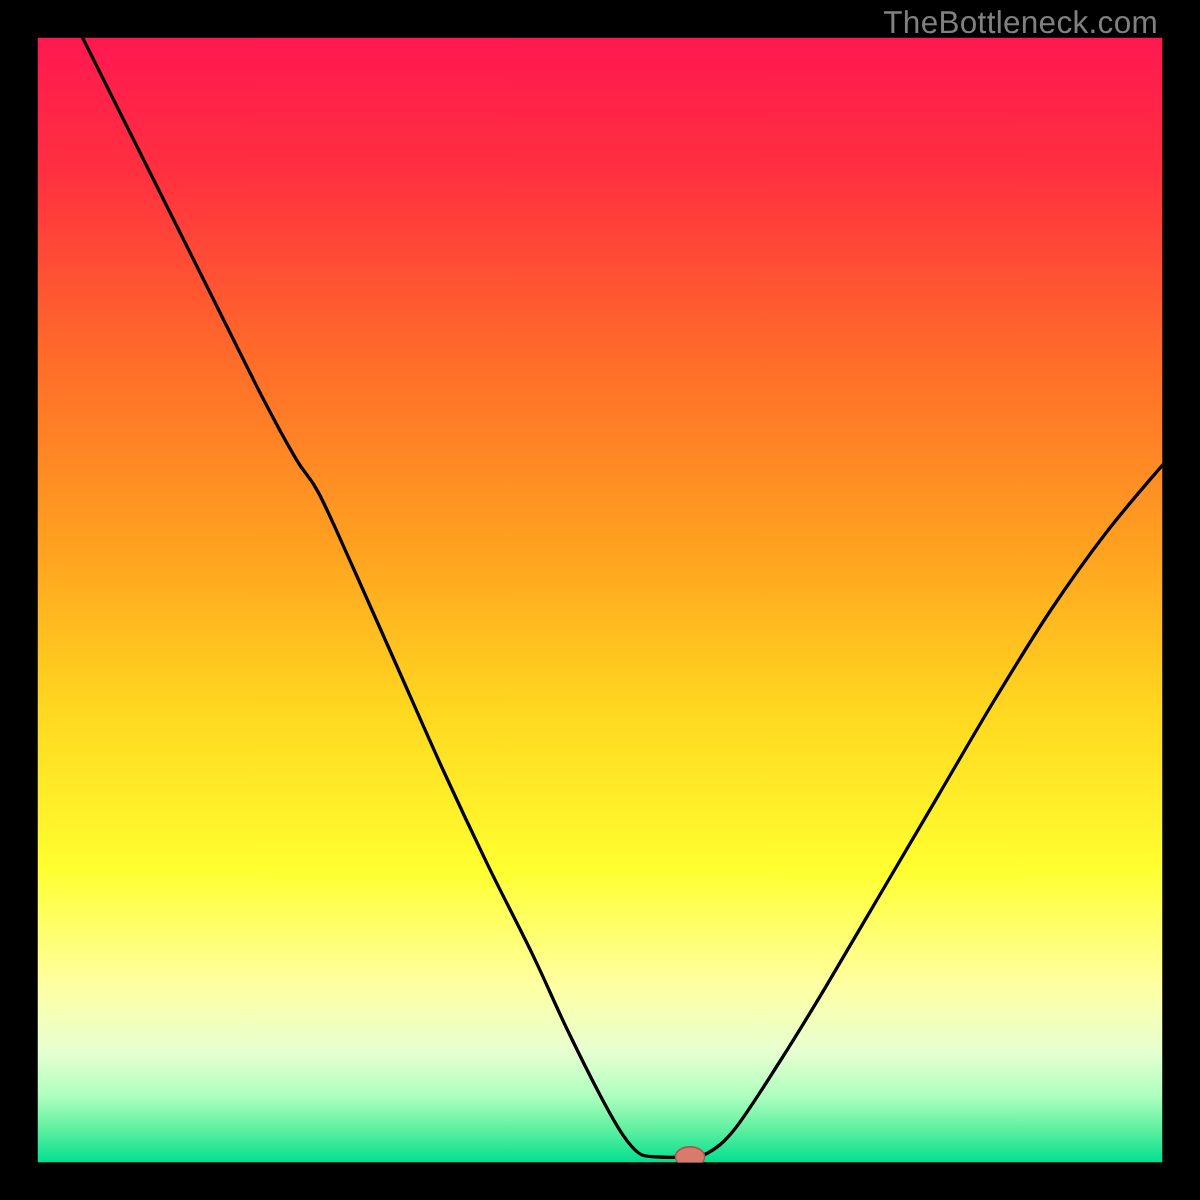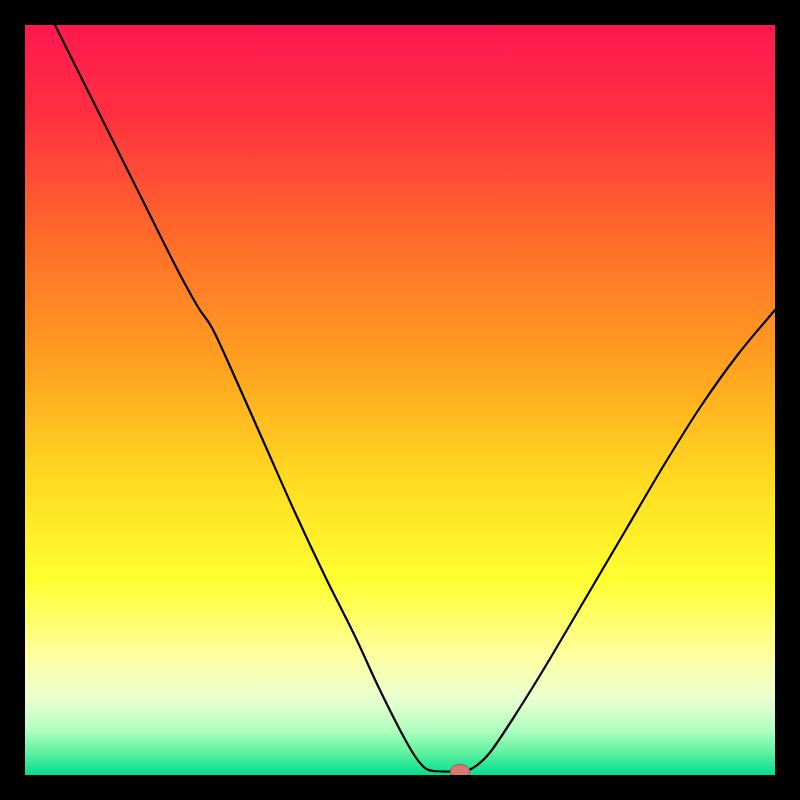--- a/index.html
+++ b/index.html
@@ -59,14 +59,15 @@
             <stop offset="97%" stop-color="#60f0a0"></stop>
             <stop offset="100%" stop-color="#00e090"></stop>
           </linearGradient>
       </defs>
       <rect id="bg-rect" x="0" y="0" width="750" height="750" fill="url(#bg-grad)"></rect>
       <path id="curve-path" fill="none" d="M 30,0 C 36.25,12.5 53.75,47.5 67.5,75 C 81.25,102.5 98.75,137.5 112.5,165 C 126.25,192.5 140,220.62499999999994 150,239.99999999999994 C 160,259.37499999999994 166.25,270.625 172.5,281.25 C 178.75,291.875 181.25,291.875 187.5,303.75 C 193.75,315.625 201.25000000000003,333.125 210.00000000000003,352.5 C 218.75000000000003,371.875 230,397.5 240,420 C 250,442.5 260,465.625 270,487.5 C 280,509.375 290,530.625 300,551.25 C 310,571.875 321.25,593.125 330,611.25 C 338.75,629.375 345,644.375 352.5,660 C 360,675.625 368.75,693.125 375,705 C 381.25,716.875 385.625,724.75 390,731.25 C 394.375,737.75 397.5,741.5 401.25,744 C 405,746.5 407.50000000000006,745.875 412.50000000000006,746.25 C 417.50000000000006,746.625 425.62499999999994,746.625 431.24999999999994,746.25 C 436.87499999999994,745.875 440.625,747.125 446.25,744 C 451.875,740.875 456.875,737.75 465,727.5 C 473.125,717.25 485,698.125 495,682.5 C 505,666.875 513.75,652.5 525,633.75 C 536.25,615 550,591.25 562.5,570 C 575,548.75 587.5,527.5 600,506.25 C 612.5,485 625,463.125 637.5,442.5 C 650,421.875 662.5,401.25 675,382.5 C 687.5,363.75 700,346.24999999999994 712.5,329.99999999999994 C 725,313.74999999999994 743.75,292.5 750,285" stroke="#000000" stroke-width="2.2" stroke-linecap="round" stroke-linejoin="round"></path>
       <ellipse id="marker-dot" cx="434.99999999999994" cy="746.25" rx="9.75" ry="6.750000000000001" fill="#d87a6e" stroke="#b05048" stroke-width="1"></ellipse>
     </svg>
   </div>
 
+  <div class="watermark">TheBottleneck.com</div>
 
 </div>
 
 </body></html>

